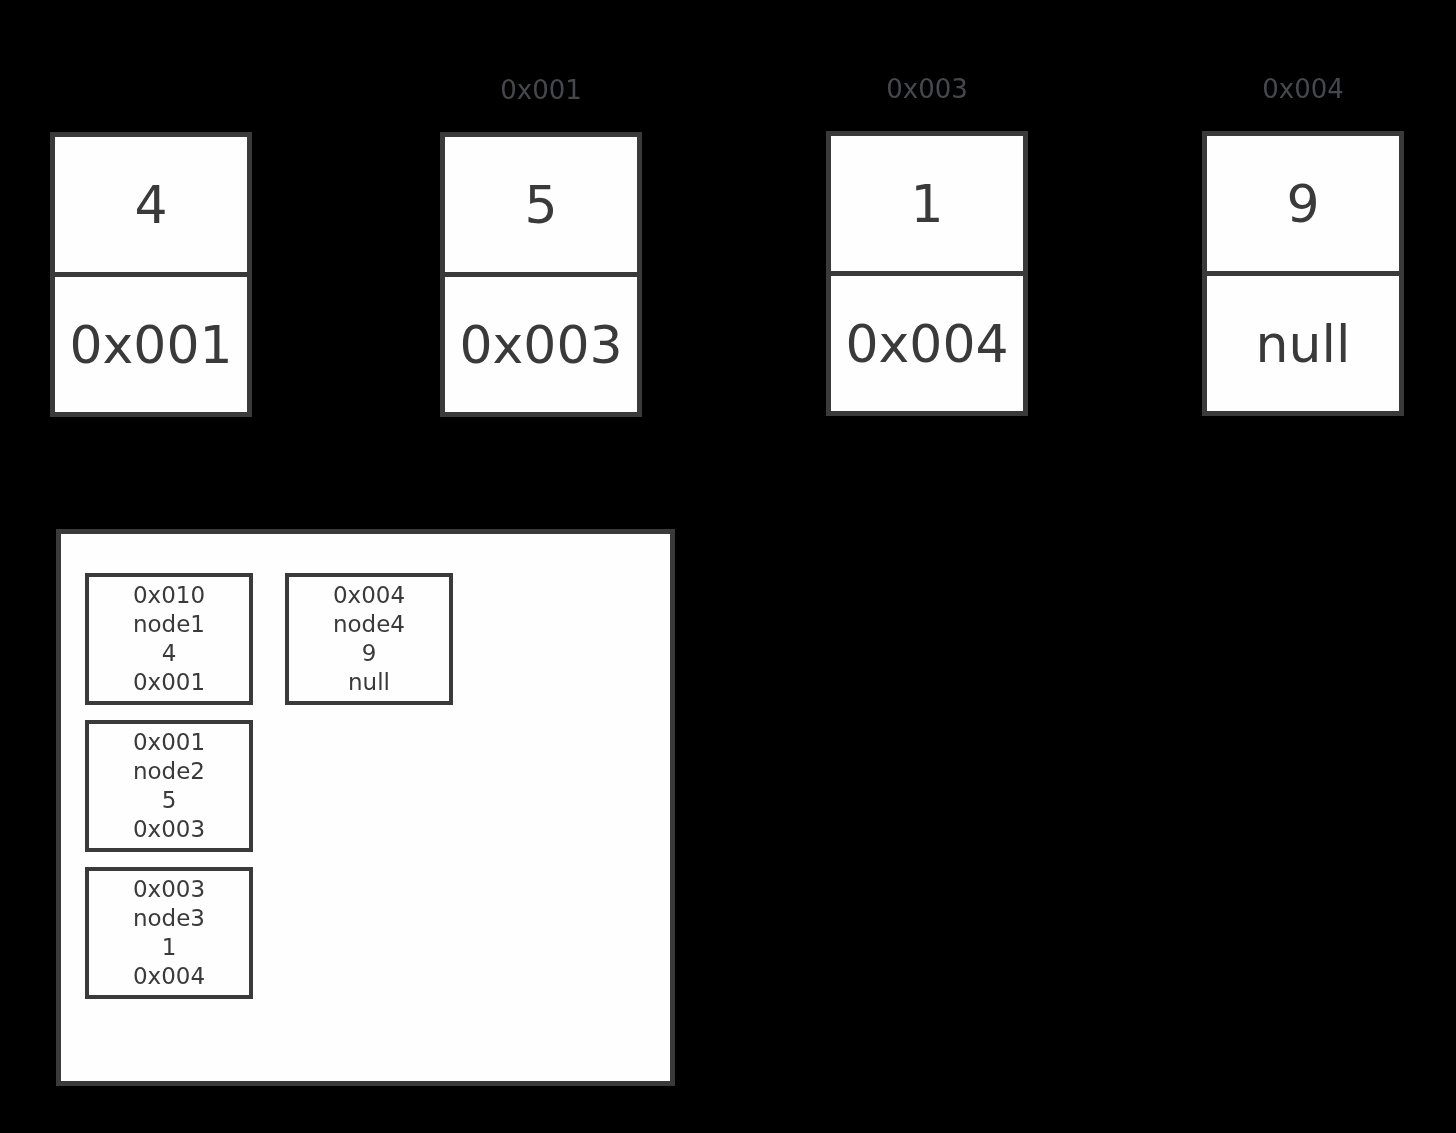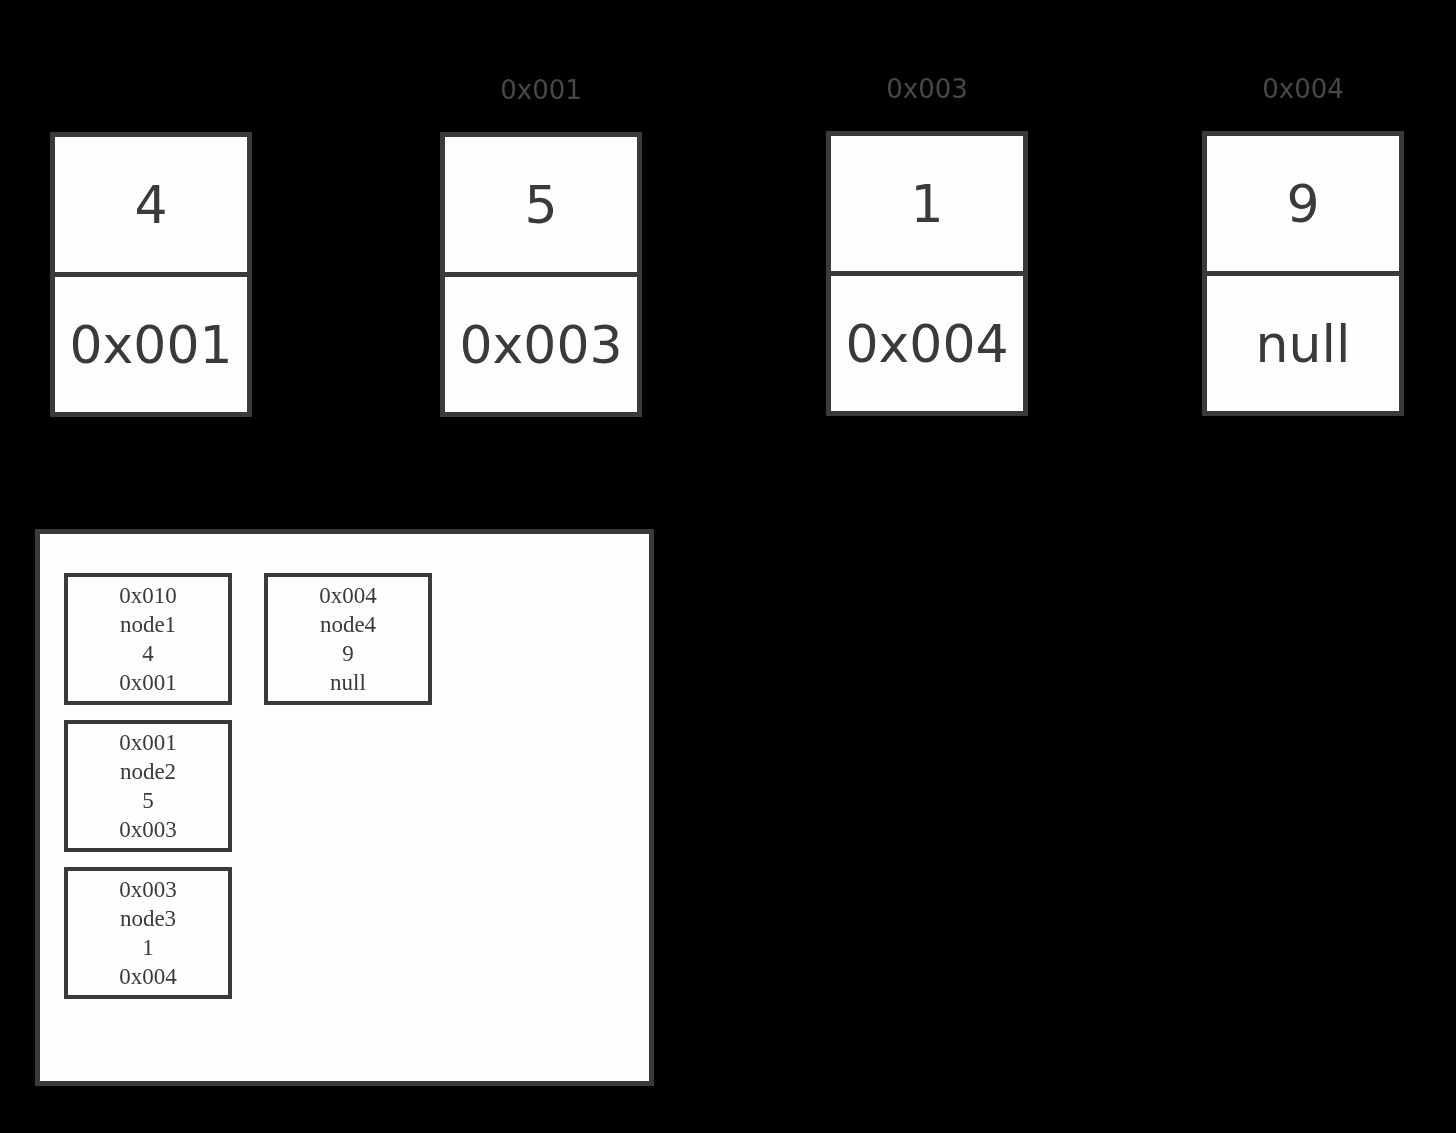--- a/index.html
+++ b/index.html
@@ -50,28 +50,27 @@
   }
 
   .node-1 { left: 50px;   top: 132px; }
   .node-2 { left: 440px;  top: 132px; }
   .node-3 { left: 826px;  top: 131px; }
   .node-4 { left: 1202px; top: 131px; }
 
   
   .memory-panel {
     position: absolute;
-    left: 35px;
+    left: 56px;
     top: 529px;
     width: 619px;
     height: 557px;
     box-sizing: border-box;
     background: #fefefe;
     border: 5px solid #3a3a3a;
-    font-family: Liberation Serif, serif;
   }
   .memory-record {
     position: absolute;
     width: 168px;
     height: 132px;
     box-sizing: border-box;
     background: #fefefe;
     border: 4px solid #3a3a3a;
     display: flex;
     flex-direction: column;

